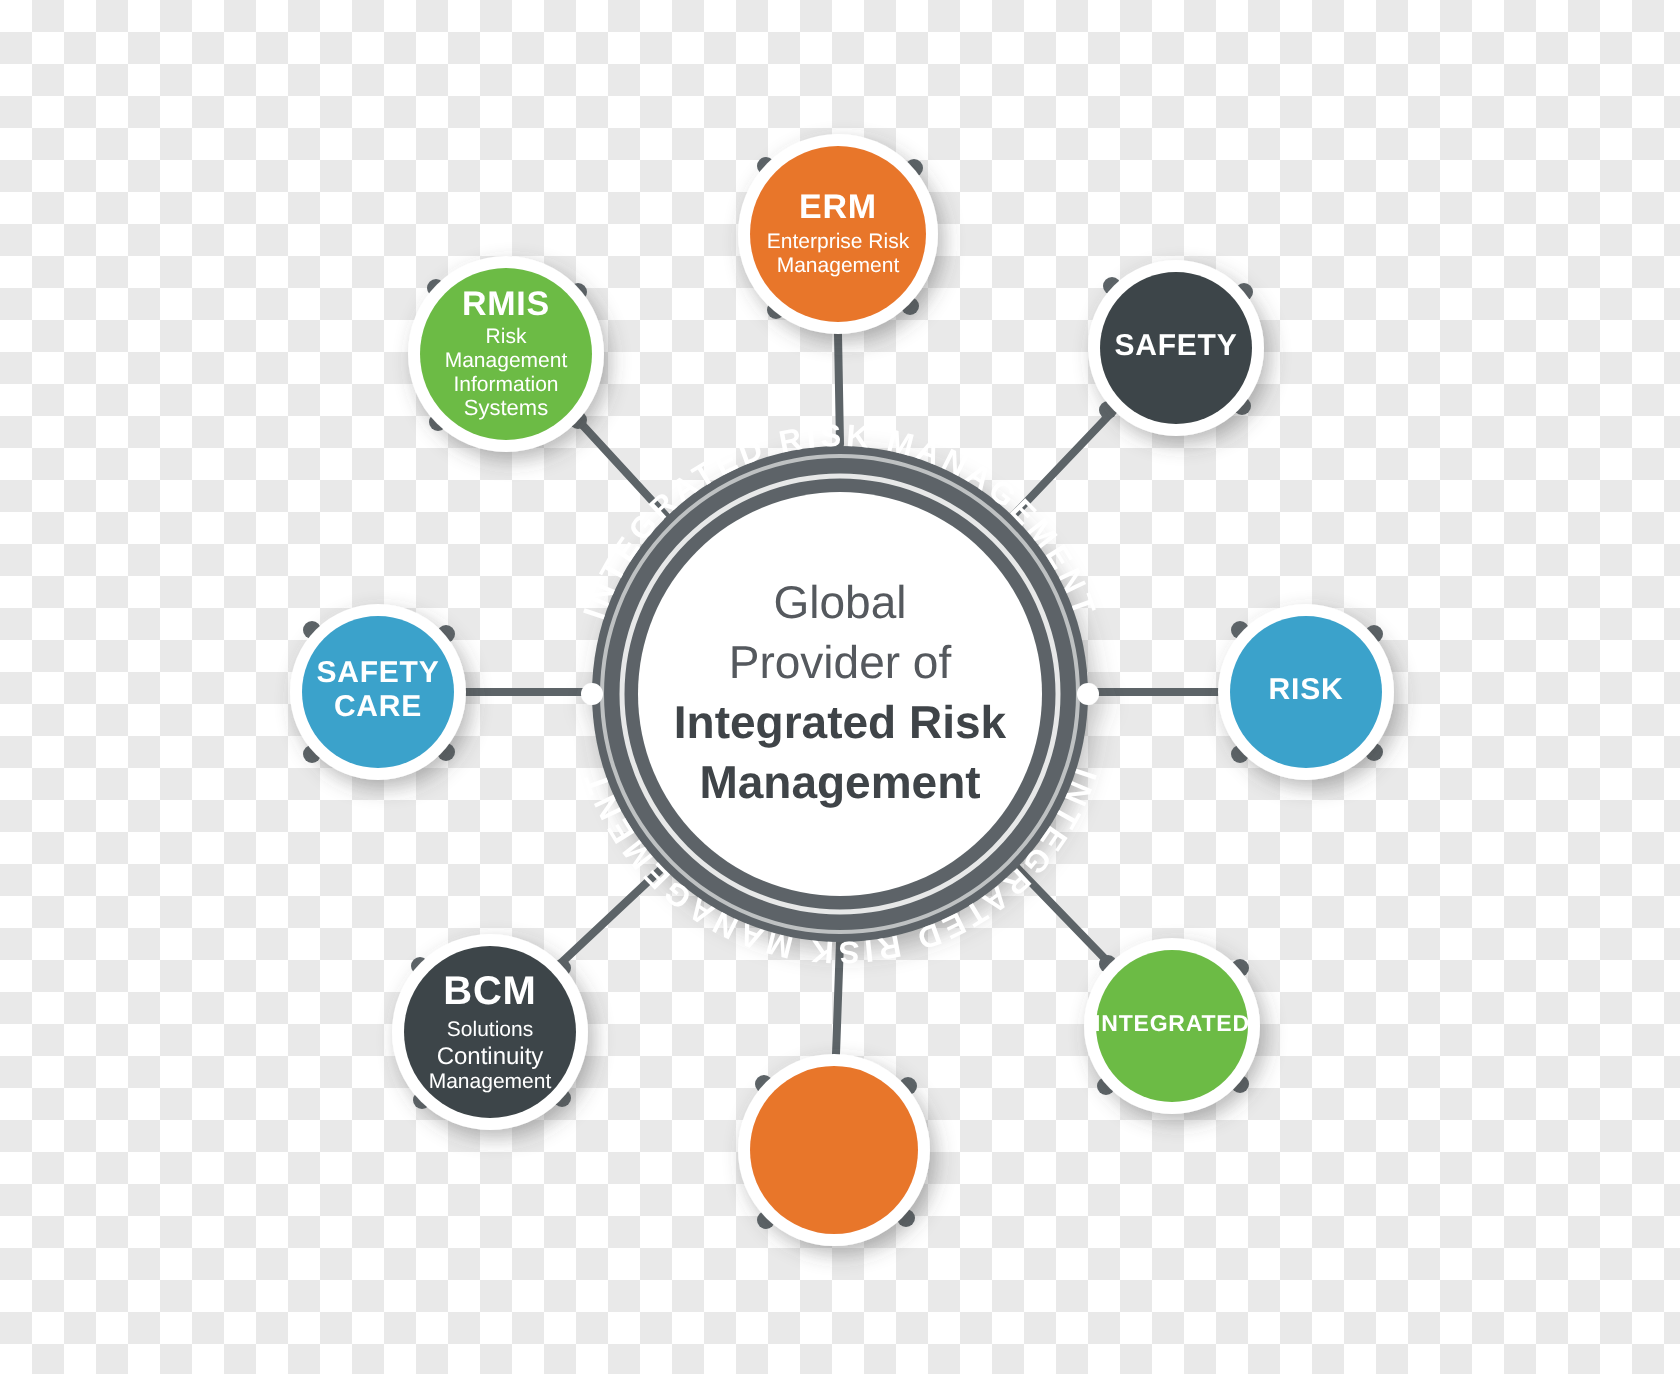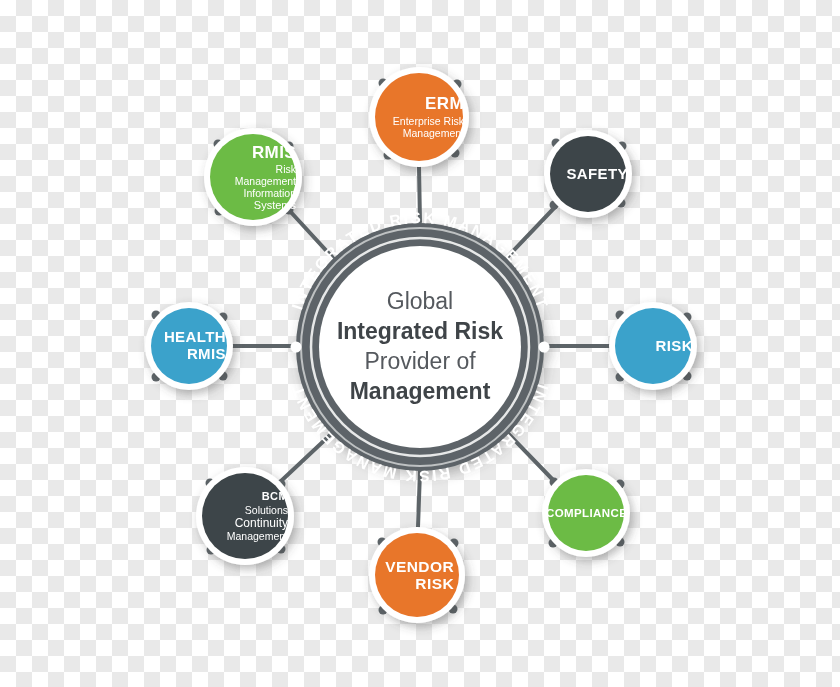--- a/index.html
+++ b/index.html
@@ -27,21 +27,21 @@
   }
   #diagram {
     position: absolute;
     left: 0;
     top: 0;
     width: 840px;
     height: 687px;
   }
   .node-label {
     position: absolute;
-    text-align: right;
+    text-align: center;
     color: #ffffff;
     pointer-events: none;
     line-height: 1.12;
     transform: translate(-50%, -50%);
   }
   .node-title {
     font-weight: bold;
     letter-spacing: 0.4px;
   }
   .node-sub {
@@ -182,56 +182,53 @@
       </g>
       <g filter="url(#softshadow)">
         <circle cx="253" cy="177" r="49" fill="#ffffff"></circle>
         <circle cx="253" cy="177" r="43" fill="#6cbb45"></circle>
       </g>
     </g>
   </svg>
 
   <div class="center-text" style="left:420px; top:347px;">
     <span class="center-line center-light">Global</span>
+    <span class="center-line center-light">Provider of</span>
     <span class="center-line center-bold">Integrated Risk</span>
-    <span class="center-line center-light">Provider of</span>
     <span class="center-line center-bold">Management</span>
   </div>
 
   <div class="node-label" style="left:419px; top:117px; width:90px;">
     <div class="node-title" style="font-size:17px;">ERM</div>
     <div class="node-sub" style="font-size:10.5px; margin-top:3px;">Enterprise Risk</div>
     <div class="node-sub" style="font-size:10.5px;">Management</div>
   </div>
 
   <div class="node-label" style="left:588px; top:174px; width:80px;">
     <div class="node-title" style="font-size:15px;">SAFETY</div>
   </div>
 
   <div class="node-label" style="left:653px; top:346px; width:80px;">
     <div class="node-title" style="font-size:15px;">RISK</div>
   </div>
 
   <div class="node-label" style="left:586px; top:513px; width:80px;">
-    <div class="node-title" style="font-size:11.5px;">COMPLIANCE</div>
-  </div>
-
-  <div class="node-label" style="left:417px; top:575px; width:74px;">
-    <div class="node-title" style="font-size:15.5px;">VENDOR RISK</div>
-  </div>
+    <div class="node-title" style="font-size:11.5px;">INTEGRATED</div>
+  </div>
+
 
   <div class="node-label" style="left:245px; top:516px; width:86px;">
-    <div class="node-title" style="font-size:11px;">BCM</div>
+    <div class="node-title" style="font-size:20px;">BCM</div>
     <div class="node-sub" style="font-size:10.5px; margin-top:3px;">Solutions</div>
     <div class="node-sub" style="font-size:12px;">Continuity</div>
     <div class="node-sub" style="font-size:10.5px;">Management</div>
   </div>
 
   <div class="node-label" style="left:189px; top:346px; width:74px;">
-    <div class="node-title" style="font-size:15px;">HEALTH RMIS</div>
+    <div class="node-title" style="font-size:15px;">SAFETY CARE</div>
   </div>
 
   <div class="node-label" style="left:253px; top:177px; width:86px;">
     <div class="node-title" style="font-size:17px;">RMIS</div>
     <div class="node-sub" style="font-size:10.5px; margin-top:2px;">Risk</div>
     <div class="node-sub" style="font-size:10.5px;">Management</div>
     <div class="node-sub" style="font-size:10.5px;">Information</div>
     <div class="node-sub" style="font-size:11px;">Systems</div>
   </div>
 

